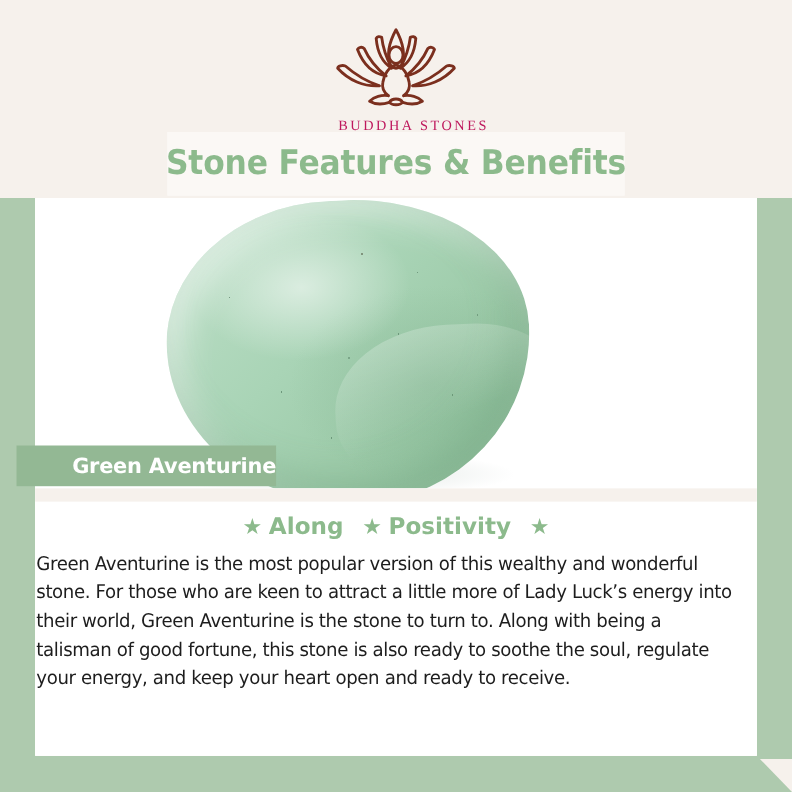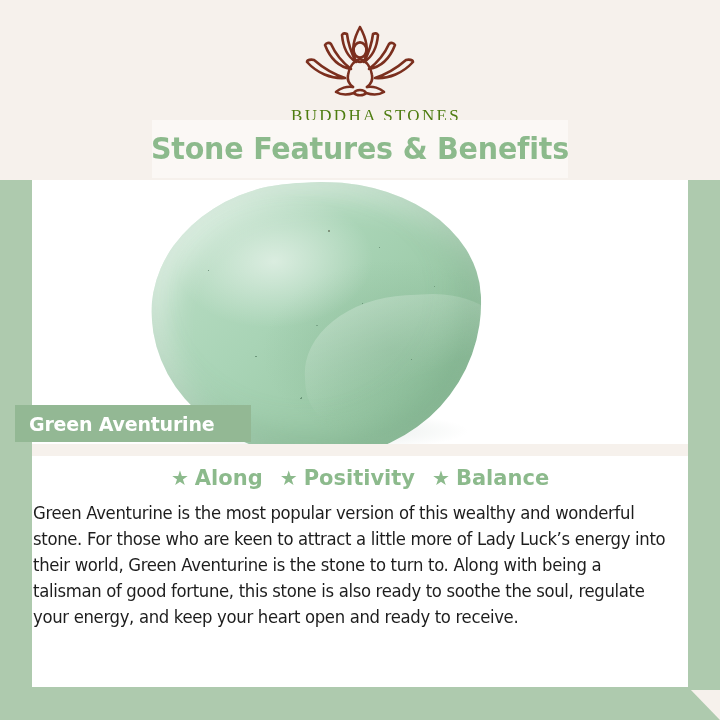--- a/index.html
+++ b/index.html
@@ -38,21 +38,21 @@
   .header{
     position:absolute;left:0;top:0;width:720px;height:180px;background:#f6f1ec;
     z-index:5;
   }
   .logo-wrap{
     position:absolute;left:0;top:18px;width:720px;text-align:center;
   }
   .logo-mark{display:block;margin:0 auto;}
   .brand-name{
     font-family:"Liberation Serif", serif;
-    font-size:17px;letter-spacing:2.3px;color:#4d7c0f;
+    font-size:13px;letter-spacing:2.3px;color:#be185d;
     text-align:center;margin-top:2px;font-weight:400;margin-left:32px;
   }
 
   .title-band{
     position:absolute;left:152px;top:120px;width:416px;height:58px;
     background:#fbf8f5;
   }
   .title-text{
     position:absolute;left:152px;top:122px;width:416px;height:52px;
     display:flex;align-items:center;justify-content:center;
@@ -104,20 +104,21 @@
   .stone-shadow{
     position:absolute;left:118px;top:232px;width:320px;height:42px;
     background:radial-gradient(ellipse at center, rgba(150,170,160,.30) 0%, rgba(150,170,160,0) 70%);
   }
 
   
   .name-band{
     position:absolute;left:15px;top:405px;width:236px;height:37px;
     background:#93b894;display:flex;align-items:center;
     z-index:6;
+    justify-content:flex-end;
   }
   .name-text{
     color:#ffffff;font-weight:bold;font-size:19px;margin-left:14px;
     font-family:"DejaVu Sans", sans-serif;letter-spacing:-0.2px;
   }
 
   
   .text-panel{
     position:absolute;left:32px;top:444px;width:656px;height:243px;background:#ffffff;
   }
@@ -207,19 +208,18 @@
     <span class="benefit">
       <span class="star">★</span>
       <span>Along</span>
     </span>
     <span class="benefit">
       <span class="star">★</span>
       <span>Positivity</span>
     </span>
     <span class="benefit">
       <span class="star">★</span>
-      <span>Balance</span>
     </span>
   </div>
 
   <div class="body-copy">Green Aventurine is the most popular version of this wealthy and wonderful stone. For those who are keen to attract a little more of Lady Luck’s energy into their world, Green Aventurine is the stone to turn to. Along with being a talisman of good fortune, this stone is also ready to soothe the soul, regulate your energy, and keep your heart open and ready to receive.</div>
 
 </div>
 
 </body></html>

